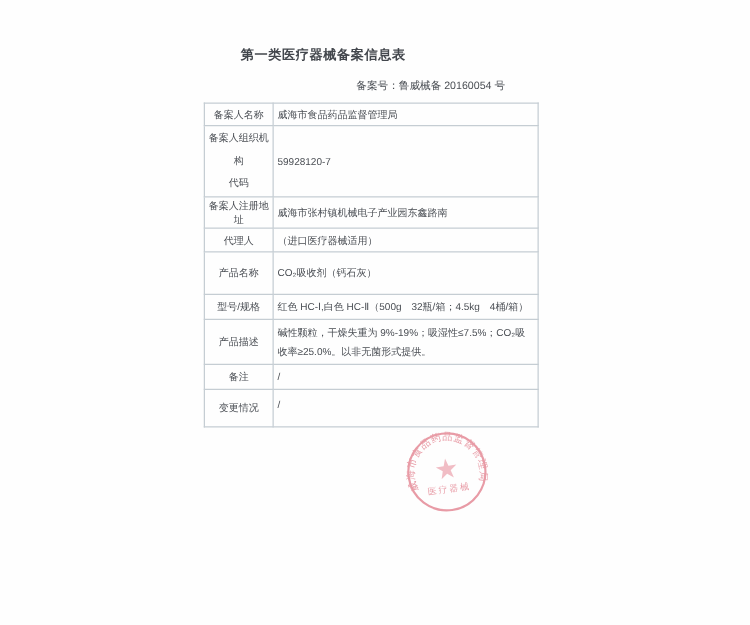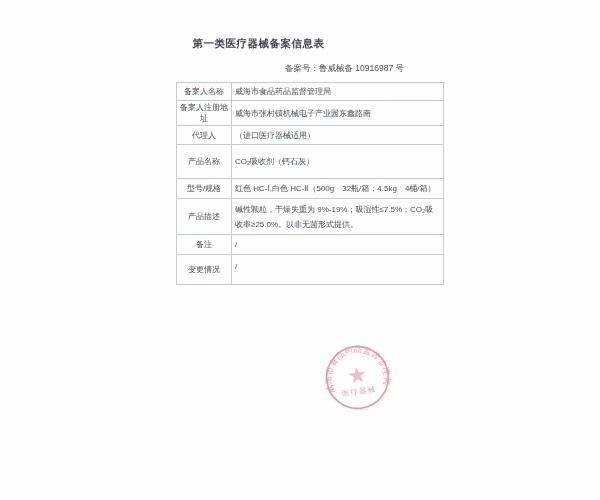--- a/index.html
+++ b/index.html
@@ -21,21 +21,21 @@
     color: #43474d;
   }
   .reg-no {
     position: absolute;
     top: 63px; left: 285px;
     font-size: 8.5px;
     color: #4a4e54;
   }
   table.form {
     position: absolute;
-    top: 82px; left: 176px;
+    top: 82px; left: 163px;
     width: 267px;
     border-collapse: collapse;
     table-layout: fixed;
   }
   table.form td {
     border: 1px solid #c5cdd3;
     font-size: 8px;
     color: #4a4e54;
     padding: 1px 3px;
     vertical-align: middle;
@@ -64,31 +64,36 @@
     pointer-events: none;
   }
 </style>
 </head>
 <body>
 
 <div id="page">
 
   <div class="doc-title">第一类医疗器械备案信息表</div>
 
-  <div class="reg-no">备案号：鲁威械备 10916987 号</div>
+  <div class="reg-no">备案号：鲁威械备 20160054 号</div>
 
   <table class="form">
     <colgroup>
         <col style="width:55px">
         <col style="width:212px">
       </colgroup>
     <tbody>
         <tr style="height:17px">
       <td class="lbl">备案人名称</td>
       <td class="val">威海市食品药品监督管理局</td>
+    </tr>
+    <tr style="height:38px">
+      <td class="lbl multiline">备案人组织机构
+代码</td>
+      <td class="val">59928120-7</td>
     </tr>
     <tr style="height:19px">
       <td class="lbl">备案人注册地址</td>
       <td class="val">威海市张村镇机械电子产业园东鑫路南</td>
     </tr>
     <tr style="height:19px">
       <td class="lbl">代理人</td>
       <td class="val">（进口医疗器械适用）</td>
     </tr>
     <tr style="height:34px">

